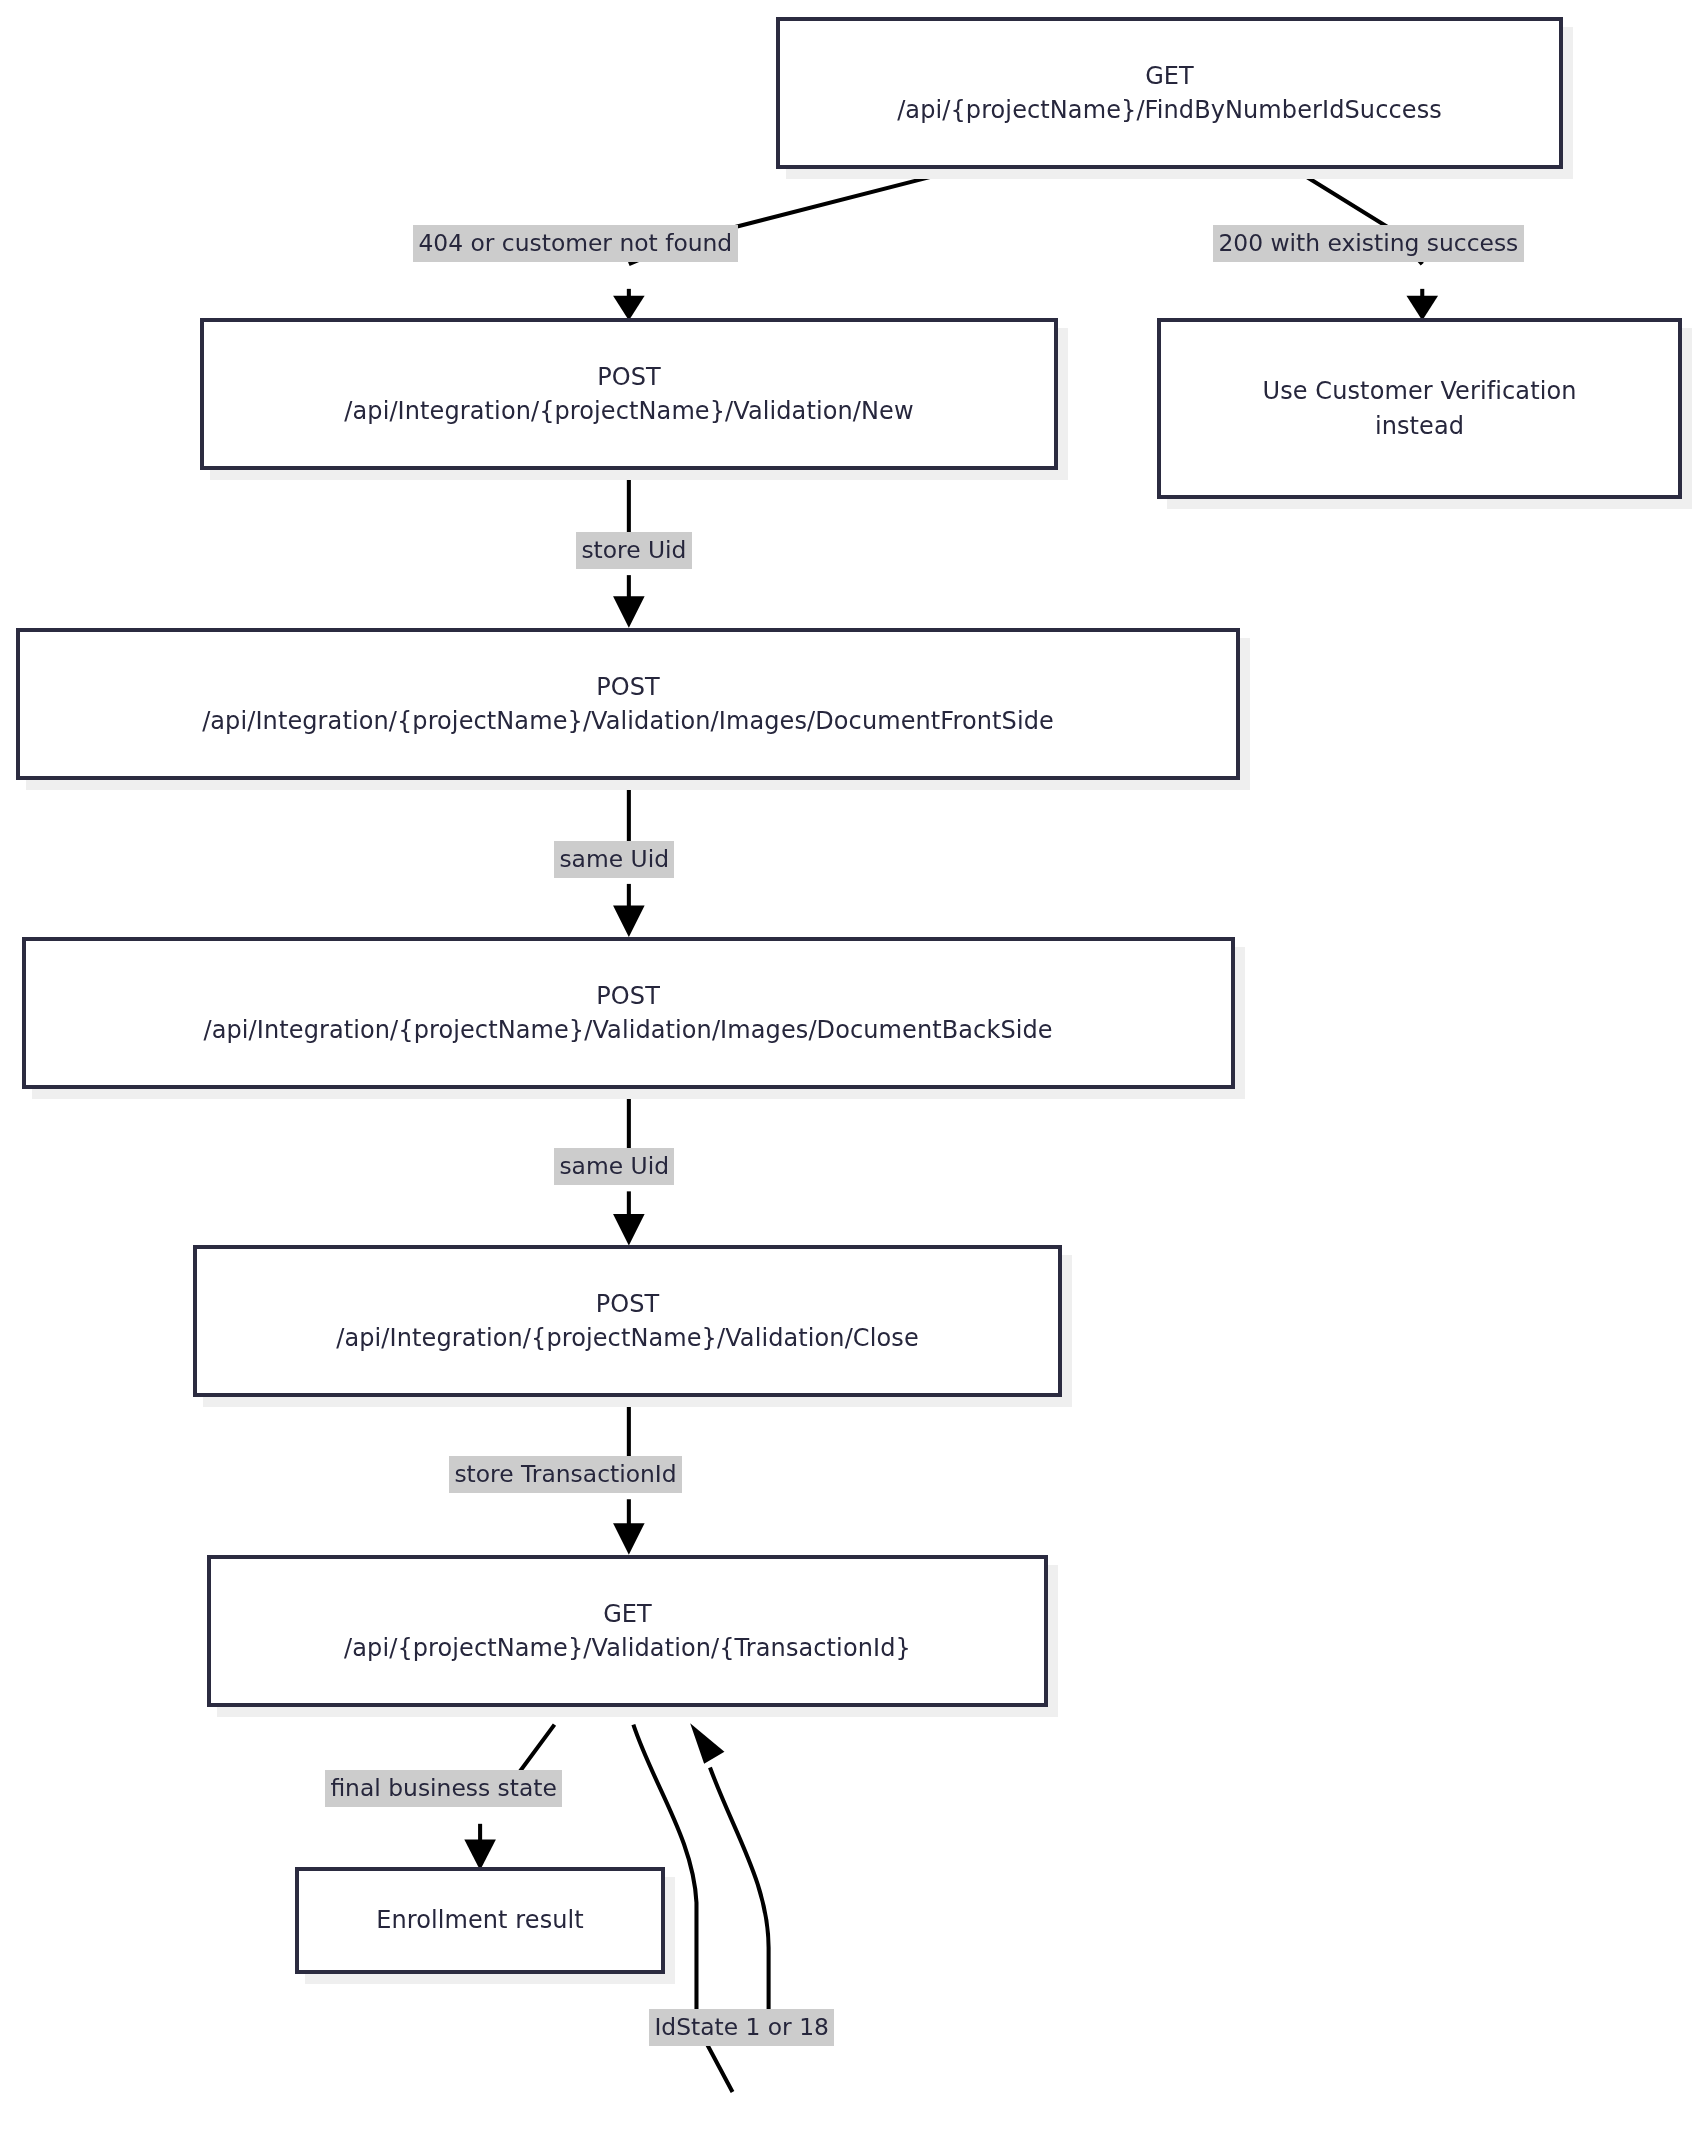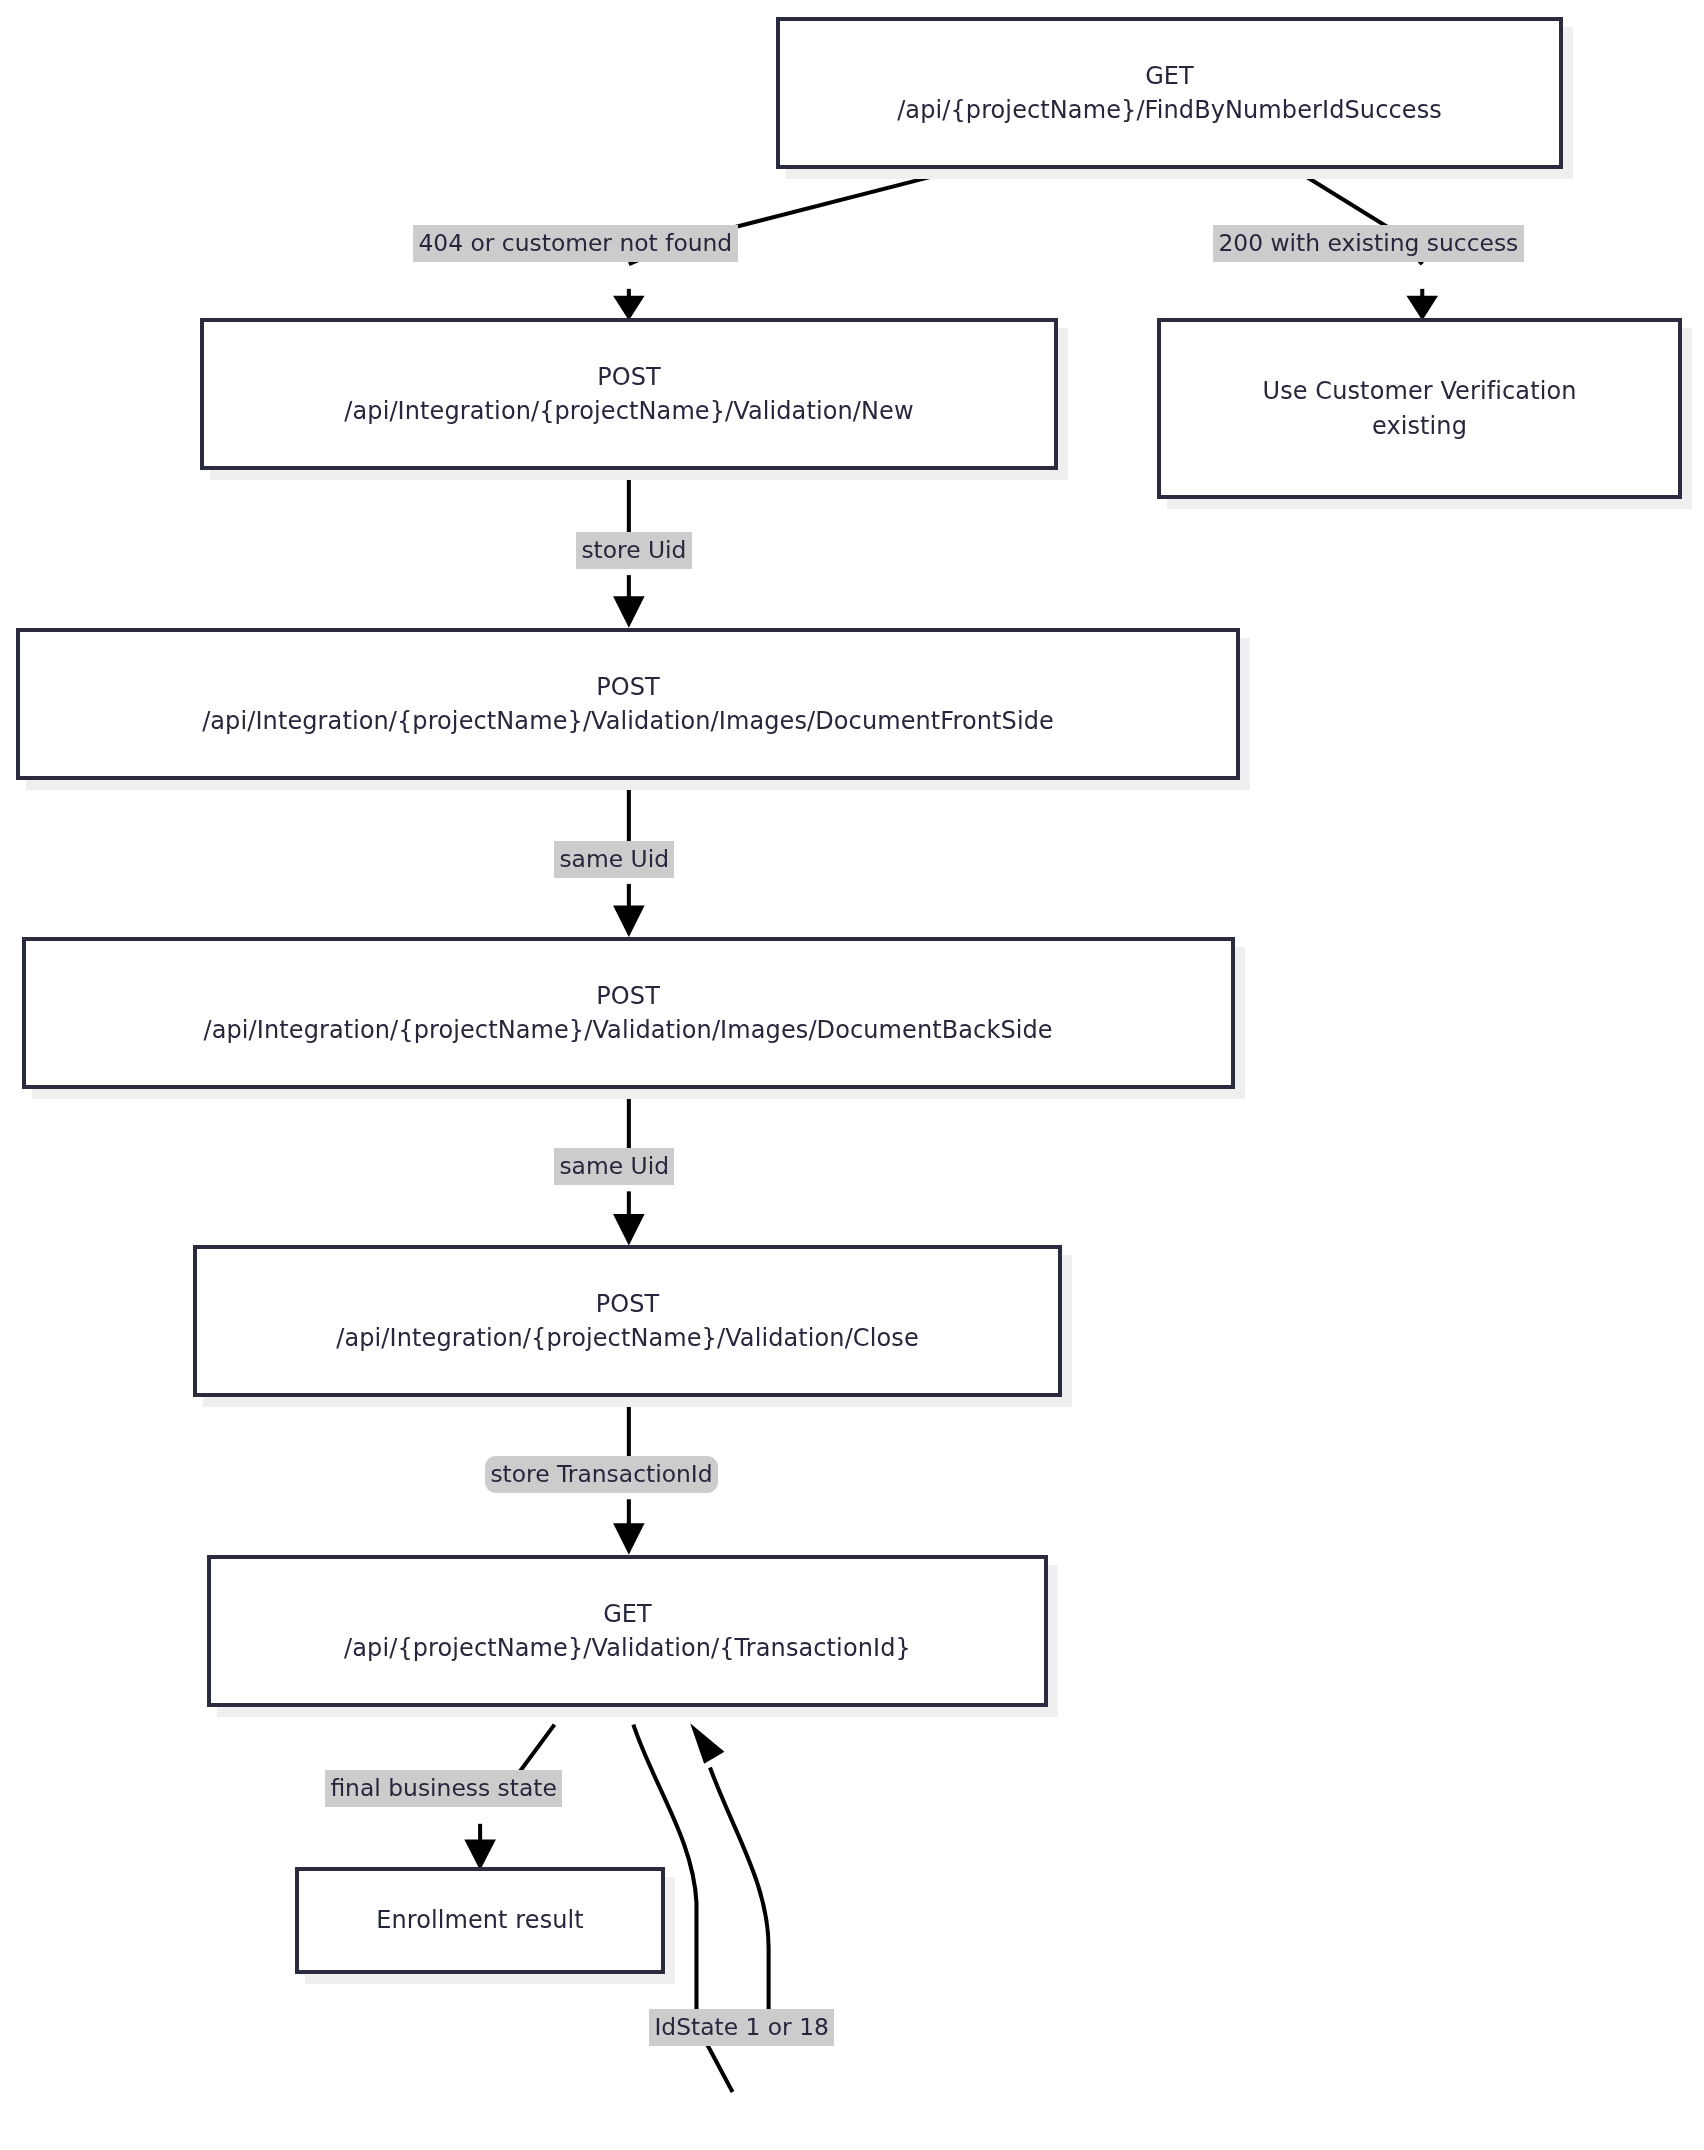--- a/index.html
+++ b/index.html
@@ -145,21 +145,21 @@
     <span>200 with existing success</span>
   </div>
 
   <div class="node" style="left:200px; top:318px; width:858px; height:152px;">
     <span class="line1">POST</span>
     <span class="line2">/api/Integration/{projectName}/Validation/New</span>
   </div>
 
   <div class="node" style="left:1157px; top:318px; width:525px; height:181px;">
     <span class="line1">Use Customer Verification</span>
-    <span class="line2">existing</span>
+    <span class="line2">instead</span>
   </div>
 
   <div class="edge-label" style="left:576px; top:532px;">
     <span>store Uid</span>
   </div>
 
   <div class="node" style="left:16px; top:628px; width:1224px; height:152px;">
     <span class="line1">POST</span>
     <span class="line2">/api/Integration/{projectName}/Validation/Images/DocumentFrontSide</span>
   </div>
@@ -175,21 +175,21 @@
 
   <div class="edge-label" style="left:554px; top:1148px;">
     <span>same Uid</span>
   </div>
 
   <div class="node" style="left:193px; top:1245px; width:869px; height:152px;">
     <span class="line1">POST</span>
     <span class="line2">/api/Integration/{projectName}/Validation/Close</span>
   </div>
 
-  <div class="edge-label" style="left:485px; top:1456px;border-radius:11px;">
+  <div class="edge-label" style="left:449px; top:1456px;">
     <span>store TransactionId</span>
   </div>
 
   <div class="node" style="left:207px; top:1555px; width:841px; height:152px;">
     <span class="line1">GET</span>
     <span class="line2">/api/{projectName}/Validation/{TransactionId}</span>
   </div>
 
   <div class="edge-label" style="left:325px; top:1770px;">
     <span>final business state</span>

